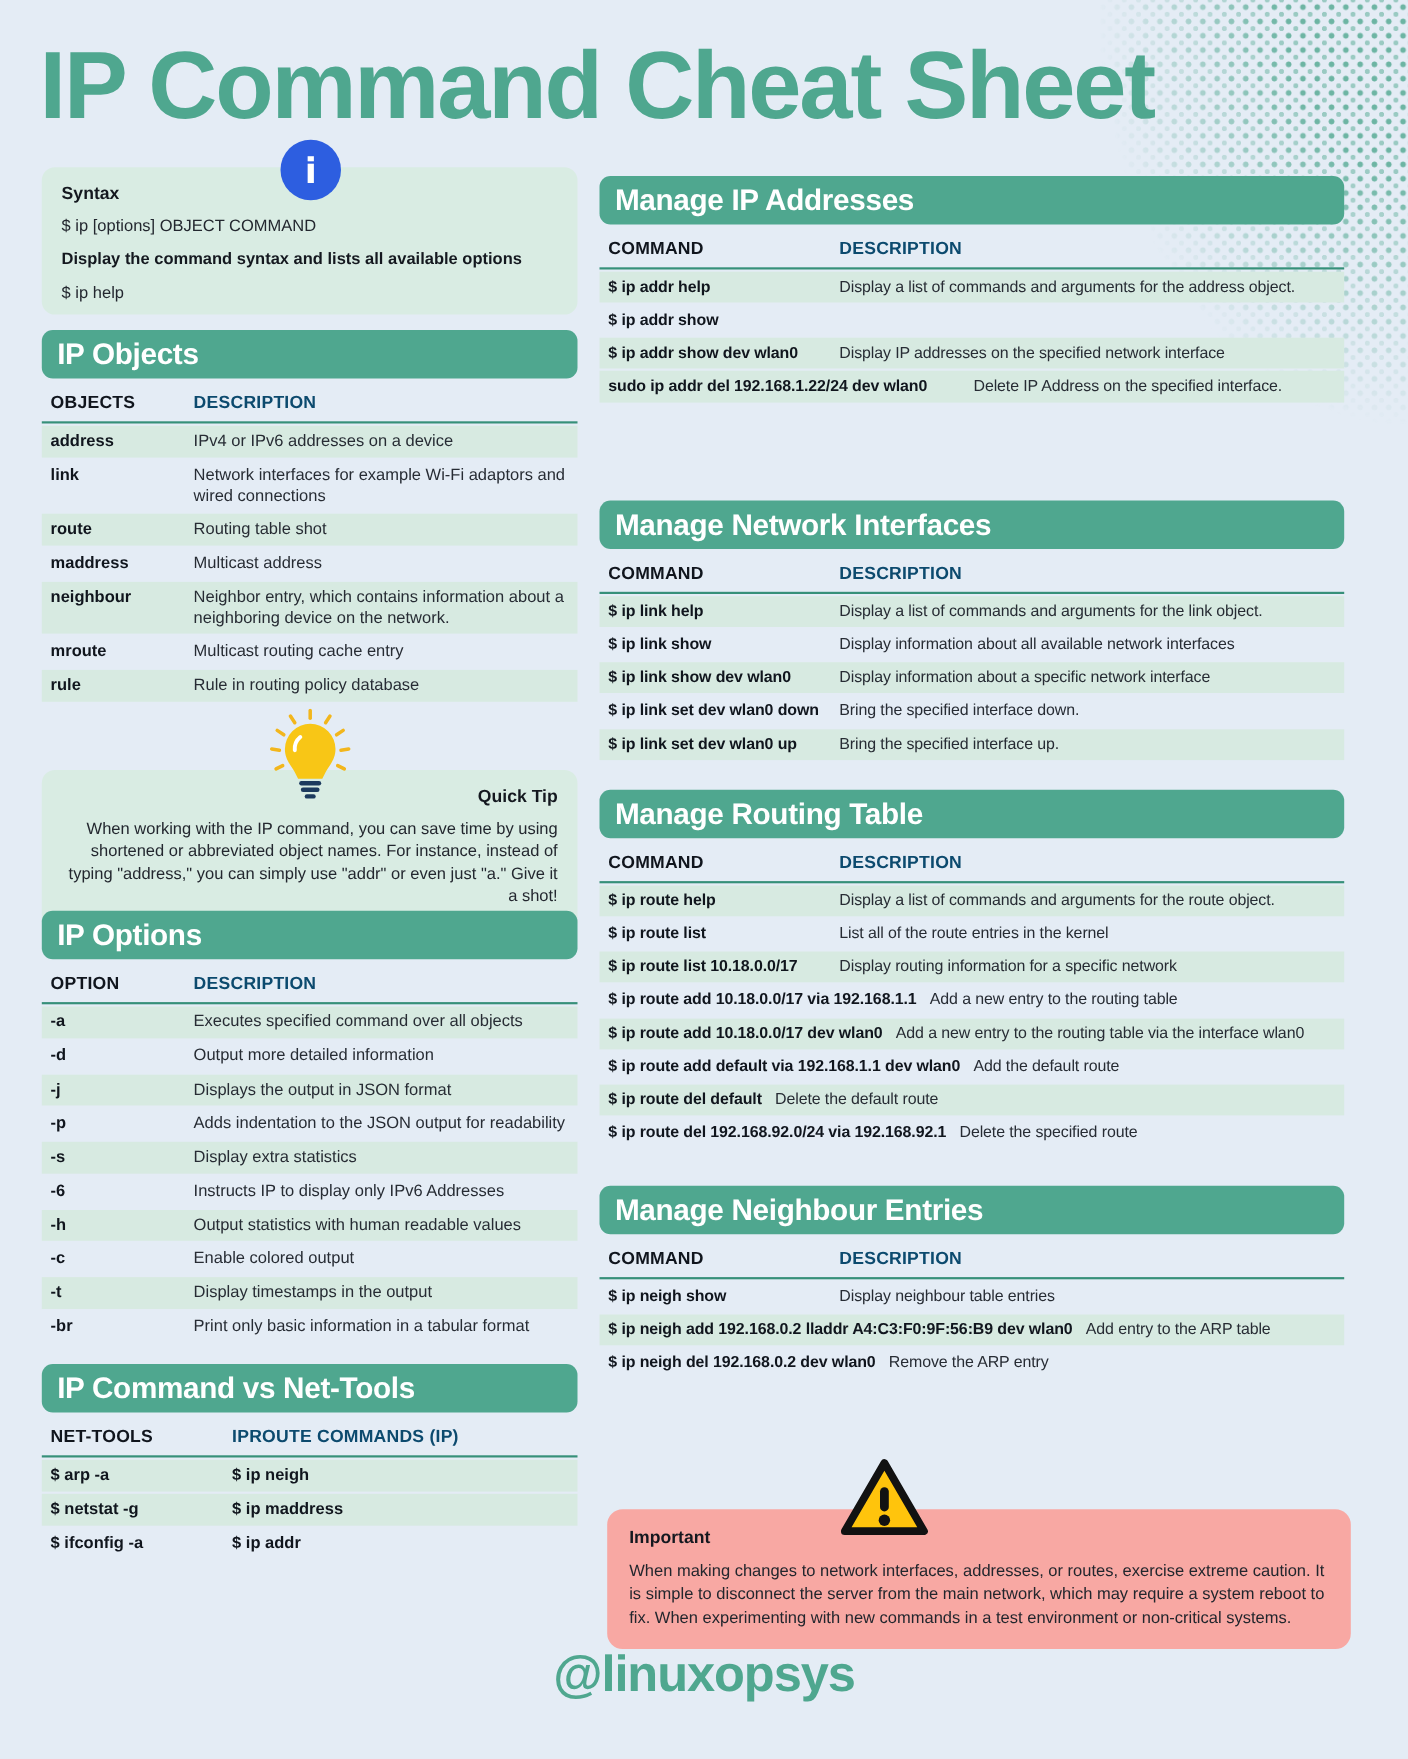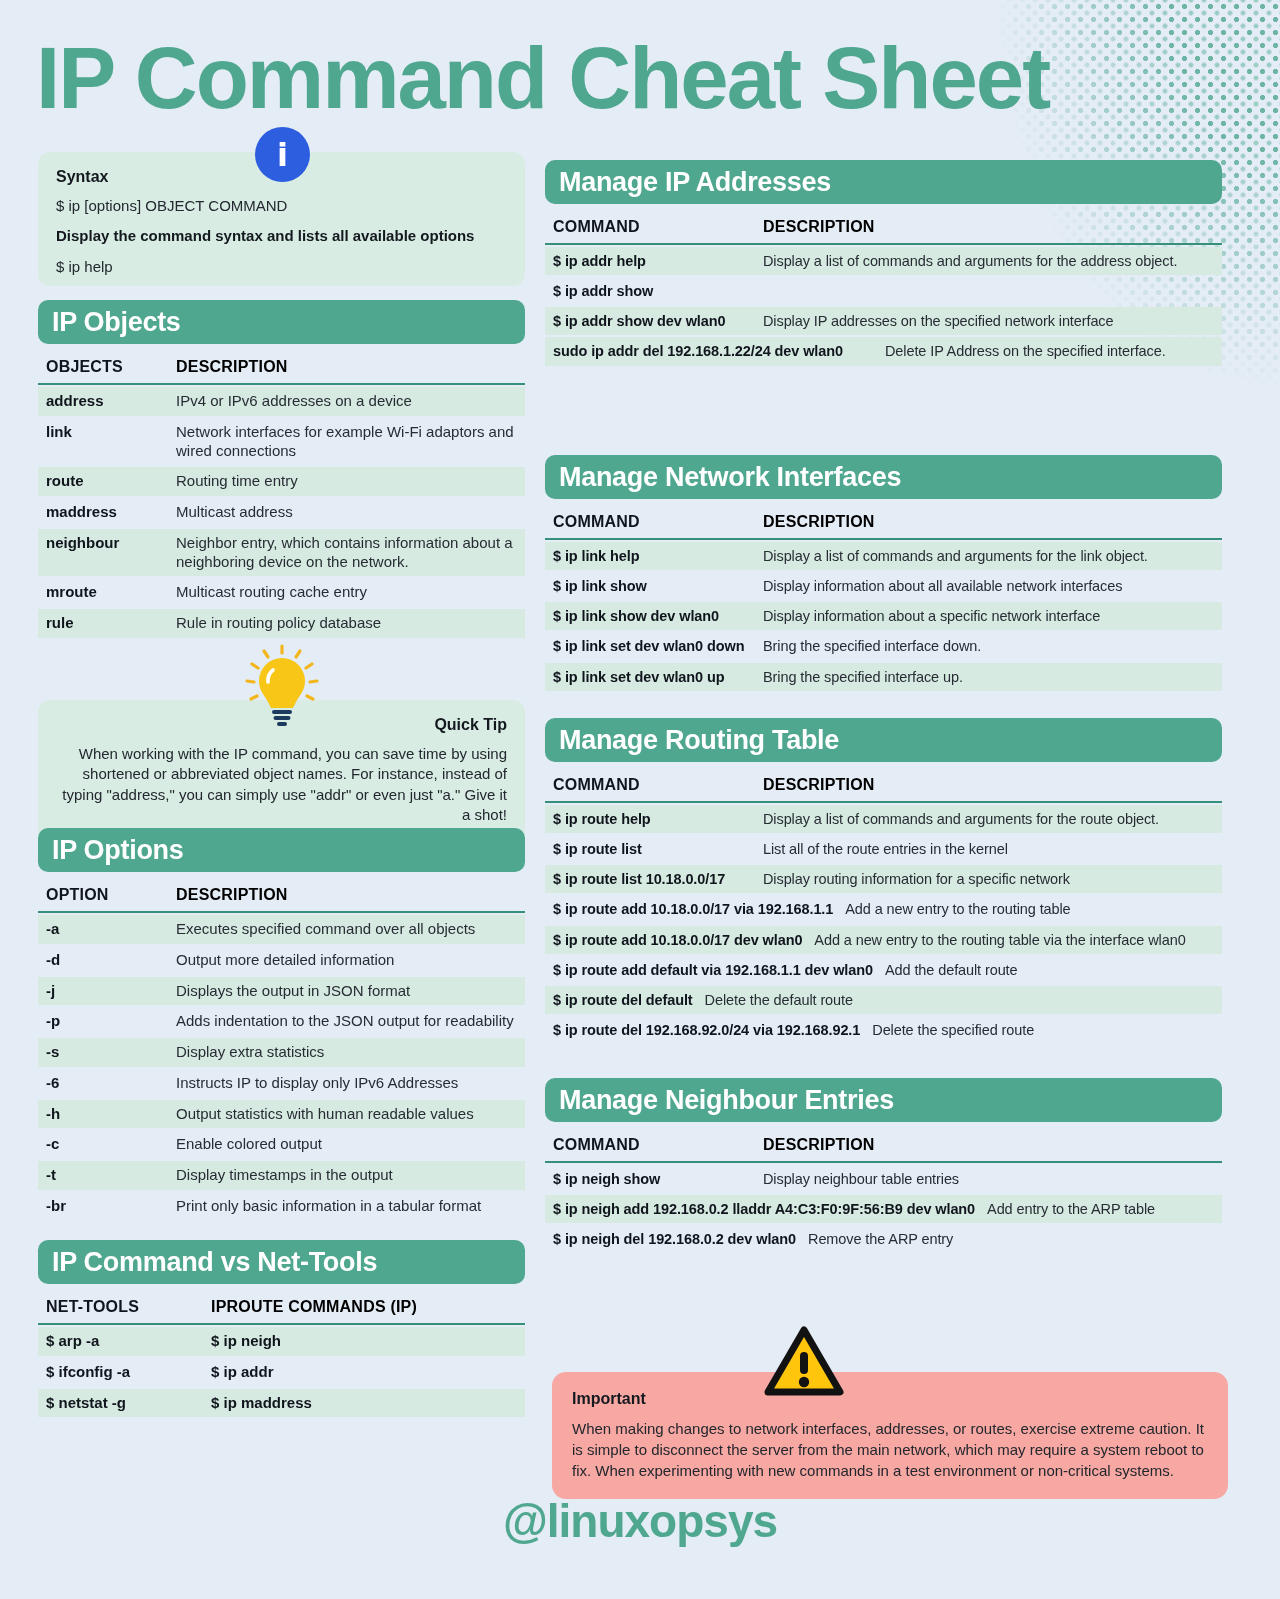--- a/index.html
+++ b/index.html
@@ -43,21 +43,21 @@
   .thead{
     display:flex;padding:4px 8px 7px 8px;border-bottom:2.5px solid #369079;
     font-size:16px;font-weight:800;color:#14181f;letter-spacing:.2px;
   }
   .trow{display:flex;align-items:flex-start;padding:5px 8px;margin-top:2px;font-size:15px;line-height:1.25;}
   .col-r .trow{font-size:14.5px;letter-spacing:-.1px;}
   .trow.hl{background:#D7EAE1;}
   .c1{flex:0 0 auto;font-weight:800;color:#10151d;padding-right:10px;box-sizing:border-box;}
   .thead .c1{font-weight:800;}
   .c2{flex:1 1 auto;color:#272c34;}
-  .thead .c2{color:#000000;font-weight:800;}
+  .thead .c2{color:#0c4a6e;font-weight:800;}
   .trow.inline{white-space:nowrap;}
   .trow.inline .c1{width:auto !important;margin-right:12px;padding-right:0;}
   .trow.inline .c2{flex:0 0 auto;}
 
   .notebox{
     background:#D9ECE3;border-radius:12px;padding:14px 18px;box-sizing:border-box;
     position:relative;
   }
   .notebox h3{margin:2px 0 10px 0;font-size:16px;font-weight:800;color:#14181f;}
   .notebox p{margin:10px 0;font-size:15px;color:#23272f;line-height:1.35;}
@@ -110,21 +110,21 @@
         <div class="trow hl">
           <span class="c1" style="width: 130px;">address</span>
           <span class="c2">IPv4 or IPv6 addresses on a device</span>
         </div>
         <div class="trow">
           <span class="c1" style="width: 130px;">link</span>
           <span class="c2">Network interfaces for example Wi-Fi adaptors and wired connections</span>
         </div>
         <div class="trow hl">
           <span class="c1" style="width: 130px;">route</span>
-          <span class="c2">Routing time entry</span>
+          <span class="c2">Routing table shot</span>
         </div>
         <div class="trow">
           <span class="c1" style="width: 130px;">maddress</span>
           <span class="c2">Multicast address</span>
         </div>
         <div class="trow hl">
           <span class="c1" style="width: 130px;">neighbour</span>
           <span class="c2">Neighbor entry, which contains information about a neighboring device on the network.</span>
         </div>
         <div class="trow">
@@ -221,27 +221,27 @@
     </div>
     <div class="tbl">
         <div class="thead">
           <span class="c1" style="width: 165px;">NET-TOOLS</span>
           <span class="c2">IPROUTE COMMANDS (IP)</span>
         </div>
         <div class="trow hl">
           <span class="c1" style="width: 165px;">$ arp -a</span>
           <span class="c2" style="font-weight: 800; color: rgb(16, 21, 29);">$ ip neigh</span>
         </div>
+        <div class="trow hl">
+          <span class="c1" style="width: 165px;">$ netstat -g</span>
+          <span class="c2" style="font-weight: 800; color: rgb(16, 21, 29);">$ ip maddress</span>
+        </div>
         <div class="trow">
           <span class="c1" style="width: 165px;">$ ifconfig -a</span>
           <span class="c2" style="font-weight: 800; color: rgb(16, 21, 29);">$ ip addr</span>
-        </div>
-        <div class="trow hl">
-          <span class="c1" style="width: 165px;">$ netstat -g</span>
-          <span class="c2" style="font-weight: 800; color: rgb(16, 21, 29);">$ ip maddress</span>
         </div>
       </div>
   </section>
 
   <section class="panel col-r" style="top:160px">
     <div class="band">
       <span>Manage IP Addresses</span>
     </div>
     <div class="tbl">
         <div class="thead">

